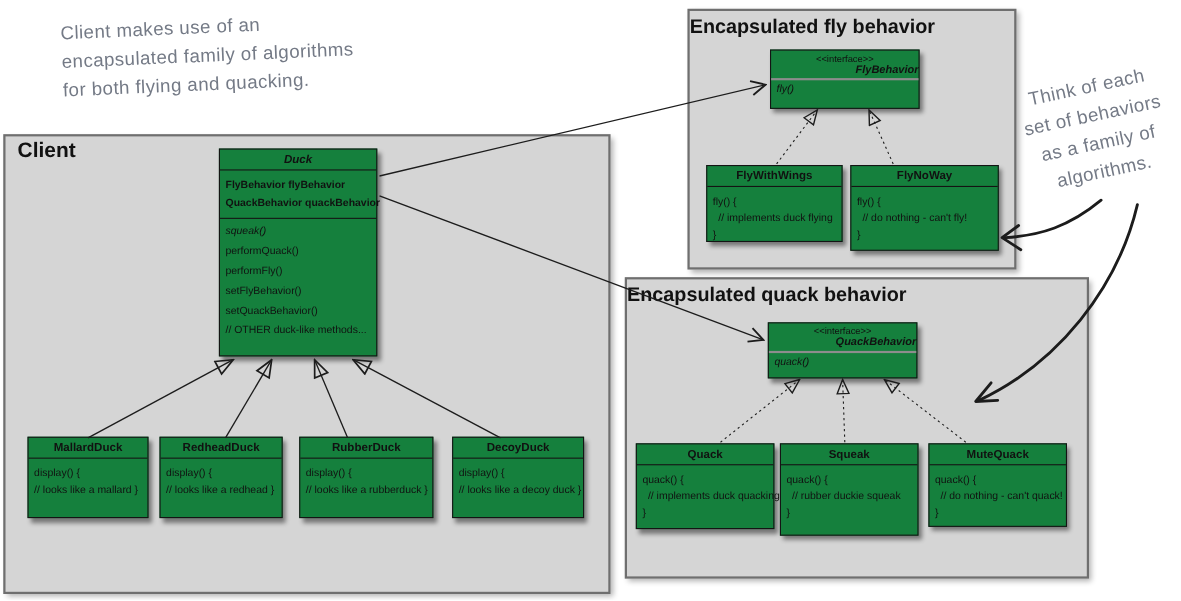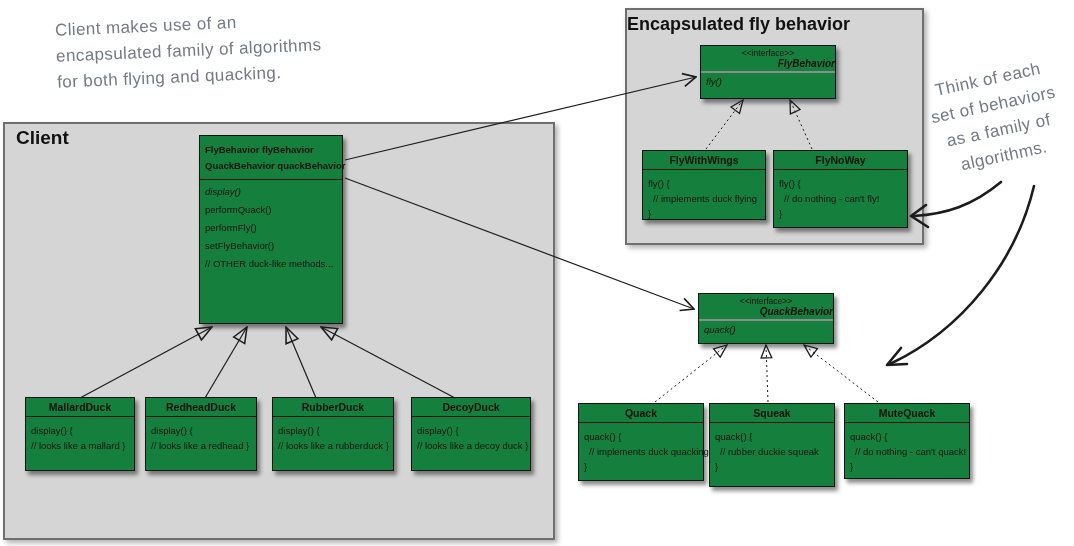--- a/index.html
+++ b/index.html
@@ -51,20 +51,23 @@
 <div id="page">
 
   <div class="panel" style="left:3px;top:122px;width:548px;height:414px">
     <div class="panel-title-left">Client</div>
   </div>
 
   <div class="panel" style="left:625px;top:8px;width:295px;height:233px">
     <div class="panel-title-center">Encapsulated fly behavior</div>
   </div>
 
+  <div class="panel" style="left:568px;top:252px;width:418px;height:270px">
+    <div class="panel-title-center">Encapsulated quack behavior</div>
+  </div>
 
   <svg id="arrows" width="1074" height="546">
     <defs>
       <marker id="openArrow" viewBox="0 0 12 12" refX="11" refY="6" markerWidth="13" markerHeight="13" orient="auto-start-reverse">
         <path d="M1,1 L11,6 L1,11" fill="none" stroke="#1c1c1c" stroke-width="1.3"></path>
       </marker>
       <marker id="tri" viewBox="0 0 14 12" refX="13" refY="6" markerWidth="15" markerHeight="13" orient="auto-start-reverse">
         <path d="M1,1 L13,6 L1,11 Z" fill="#ffffff" stroke="#1c1c1c" stroke-width="1.2"></path>
       </marker>
     </defs>
@@ -84,29 +87,31 @@
     <line class="dash" x1="768" y1="402" x2="766" y2="345" marker-end="url(#tri)"></line>
     <line class="dash" x1="878" y1="402" x2="804" y2="345" marker-end="url(#tri)"></line>
 
     <path class="hand" d="M1001,182 C972,206 946,214 914,216"></path>
     <path class="hand" d="M926,205 L911,216 L928,227"></path>
     <path class="hand" d="M1034,186 C1016,262 962,330 890,364"></path>
     <path class="hand" d="M901,348 L887,365 L907,364"></path>
   </svg>
 
   <div class="uml" style="left:199px;top:135px;width:142px;height:187px">
+    <div class="ctitle it">Duck</div>
     <div class="attrs">
       <div>FlyBehavior flyBehavior</div>
       <div>QuackBehavior quackBehavior</div>
     </div>
     <div class="methods">
-      <div class="it">display()</div>
+      <div class="it">squeak()</div>
       <div>performQuack()</div>
       <div>performFly()</div>
       <div>setFlyBehavior()</div>
+      <div>setQuackBehavior()</div>
       <div>// OTHER duck-like methods...</div>
     </div>
   </div>
 
   <div class="uml" style="left:25px;top:397px;width:108px;height:72px">
     <div class="ctitle">MallardDuck</div>
     <div class="cbody">
       <div>display() {</div>
       <div>// looks like a mallard }</div>
     </div>

